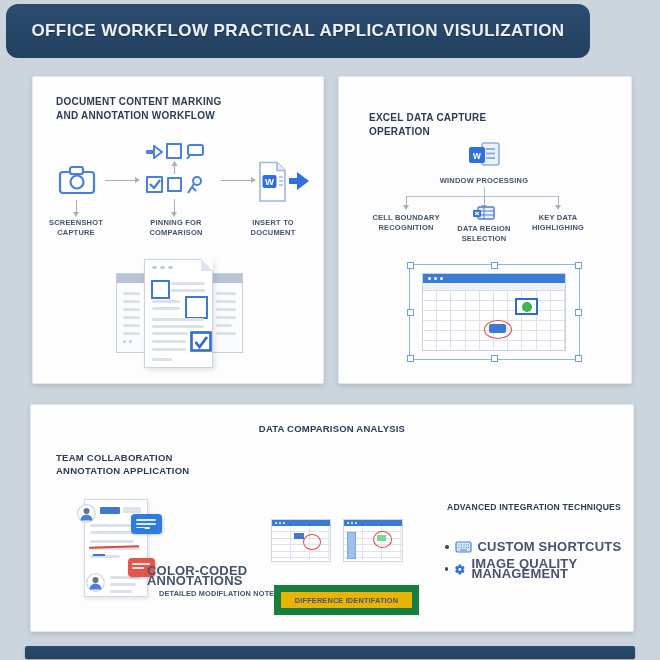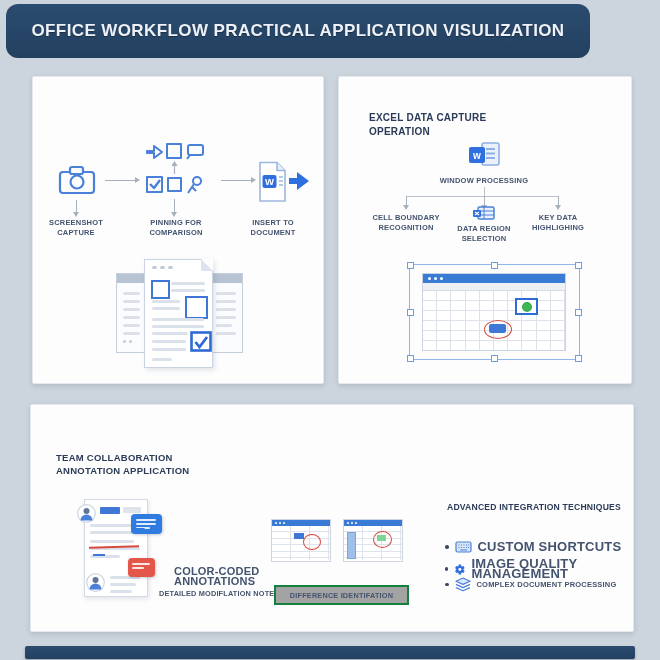--- a/index.html
+++ b/index.html
@@ -36,20 +36,24 @@
 </style>
 </head>
 <body>
 
 <div class="abs" style="left:6px;top:4px;width:584px;height:54px;background:linear-gradient(#2b4c70,#23405f);border-radius:12px;">
   <div style="width:100%;text-align:center;font:700 17px/54px 'Liberation Sans',sans-serif;
               color:#eef2f8;letter-spacing:.4px;text-shadow:0 1px 1px rgba(0,0,0,.35);">OFFICE WORKFLOW PRACTICAL APPLICATION VISULIZATION</div>
 </div>
 
 <div class="panel" style="left:32px;top:76px;width:290px;height:306px;">
+  <div class="ptitle" style="left:23px;top:18px;">
+    <span>DOCUMENT CONTENT MARKING</span><br>
+    <span>AND ANNOTATION WORKFLOW</span>
+  </div>
 
   <svg class="abs" style="left:25px;top:88px;" width="38" height="30" viewBox="0 0 38 30">
     <rect x="2" y="7" width="34" height="21" rx="3" fill="none" stroke="#4a80d8" stroke-width="2.2"></rect>
     <rect x="12" y="2" width="13" height="7" rx="2" fill="#fdfdfe" stroke="#4a80d8" stroke-width="2.2"></rect>
     <circle cx="19" cy="17" r="6.5" fill="none" stroke="#4a80d8" stroke-width="2.2"></circle>
   </svg>
   <div class="ad" style="left:43px;top:123px;height:12px;"></div>
   <div class="lbl" style="left:8px;top:141px;width:70px;">
     <span>SCREENSHOT</span><br>
     <span>CAPTURE</span>
@@ -199,20 +203,21 @@
       <div class="abs" style="left:92px;top:24px;width:19px;height:13px;border:2px solid #2f6bd4;background:#fff;">
         <div class="dot" style="left:5px;top:2px;width:8px;height:8px;background:#3cb554;border:1px dotted #2fa047;"></div>
       </div>
       <div class="abs" style="left:66px;top:50px;width:17px;height:9px;background:#3f77d6;border-radius:2px;"></div>
       <div class="abs" style="left:61px;top:46px;width:26px;height:17px;border:1.6px solid #d6493f;border-radius:50%;"></div>
     </div>
   </div>
 </div>
 
 <div class="panel" style="left:30px;top:404px;width:602px;height:226px;">
+  <div class="lbl" style="left:0;top:19px;width:100%;font-size:9.5px;color:#2b3b57;">DATA COMPARISON ANALYSIS</div>
 
   <div class="ptitle" style="left:25px;top:46px;font-size:9.5px;line-height:13px;">
     <span>TEAM COLLABORATION</span><br>
     <span>ANNOTATION APPLICATION</span>
   </div>
 
   <div class="abs" style="left:53px;top:94px;width:62px;height:96px;background:#fff;border:1px solid #d4dae4;box-shadow:1px 2px 4px rgba(60,80,110,.15);">
     <div class="abs" style="left:15px;top:7px;width:20px;height:7px;background:#3f77d6;border-radius:1px;"></div>
     <div class="abs" style="left:38px;top:7px;width:18px;height:6px;background:#dfe4ec;border-radius:1px;"></div>
     <div class="ln" style="left:5px;top:24px;width:46px;"></div>
@@ -241,21 +246,21 @@
     <div class="wln" style="left:5px;top:9px;width:20px;"></div>
     <div class="wln" style="left:5px;top:13px;width:14px;"></div>
     <div class="abs" style="left:4px;bottom:-5px;border:5px solid transparent;border-top:6px solid #2f7ce0;width:0;height:0;"></div>
   </div>
   <div class="abs" style="left:97px;top:153px;width:27px;height:19px;background:#e2574a;border-radius:4px;box-shadow:1px 1px 3px rgba(40,60,90,.25);">
     <div class="wln" style="left:4px;top:5px;width:18px;"></div>
     <div class="wln" style="left:4px;top:9px;width:12px;"></div>
     <div class="abs" style="left:4px;bottom:-5px;border:5px solid transparent;border-top:6px solid #e2574a;width:0;height:0;"></div>
   </div>
 
-  <div class="lbl lbl-l" style="left:143px;top:161px;width:130px;font-size:11px;">COLOR-CODED ANNOTATIONS</div>
+  <div class="lbl lbl-l" style="left:116px;top:161px;width:130px;font-size:13px;">COLOR-CODED ANNOTATIONS</div>
   <div class="lbl lbl-l" style="left:128px;top:184px;width:130px;font-size:7.3px;">DETAILED MODIFLATION NOTES</div>
 
   <div class="abs" style="left:240px;top:114px;width:58px;height:41px;background:#fff;border:1px solid #cfd6e0;">
     <div class="abs" style="left:0;top:0;width:100%;height:6px;background:#3a7bd5;">
       <div class="dot" style="left:3px;top:2px;width:2px;height:2px;background:#fff;"></div>
       <div class="dot" style="left:7px;top:2px;width:2px;height:2px;background:#fff;"></div>
       <div class="dot" style="left:11px;top:2px;width:2px;height:2px;background:#fff;"></div>
     </div>
     <div class="abs grid-sm" style="left:0;top:6px;width:100%;height:34px;"></div>
     <div class="abs" style="left:22px;top:13px;width:10px;height:5.5px;background:#3f77d6;"></div>
@@ -266,21 +271,21 @@
       <div class="dot" style="left:3px;top:2px;width:2px;height:2px;background:#fff;"></div>
       <div class="dot" style="left:7px;top:2px;width:2px;height:2px;background:#fff;"></div>
       <div class="dot" style="left:11px;top:2px;width:2px;height:2px;background:#fff;"></div>
     </div>
     <div class="abs grid-sm" style="left:0;top:6px;width:100%;height:34px;"></div>
     <div class="abs" style="left:3px;top:12px;width:7px;height:25px;background:#9fc0ea;border:1px solid #7aa6e0;"></div>
     <div class="abs" style="left:33px;top:15px;width:9px;height:5.5px;background:#7ed694;"></div>
     <div class="abs" style="left:29px;top:11px;width:17px;height:15px;border:1.6px solid #d6493f;border-radius:50%;"></div>
   </div>
 
-  <div class="abs" style="left:243px;top:180px;width:131px;height:16px;border:2px solid #15803d;background:#a3a3a3;">
+  <div class="abs" style="left:243px;top:180px;width:131px;height:16px;border:7px solid #15803d;background:#eab308;">
     <div class="lbl" style="left:0;top:4px;width:100%;font-size:7.3px;">DIFFERENCE IDENTIFATION</div>
   </div>
 
   <div class="lbl" style="left:400px;top:97px;width:206px;font-size:8.6px;color:#2b3b57;">ADVANCED INTEGRATION TECHNIQUES</div>
 
   <div class="abs" style="left:414px;top:136px;display:flex;align-items:center;">
     <div class="dot" style="position:static;width:3.5px;height:3.5px;background:#3c4a63;margin-right:6px;"></div>
     <svg width="17" height="12" viewBox="0 0 17 12" style="margin-right:6px;">
       <rect x="1" y="1" width="15" height="10" rx="1.5" fill="#d7e5f8" stroke="#4a80d8" stroke-width="1.2"></rect>
       <path d="M3.5 4h1M6 4h1M8.5 4h1M11 4h1M13 4h1M3.5 6.5h1M6 6.5h1M8.5 6.5h1M11 6.5h1M13 6.5h1M5 9h7" stroke="#4a80d8" stroke-width="1"></path>
@@ -290,24 +295,15 @@
 
   <div class="abs" style="left:414px;top:154px;display:flex;align-items:center;">
     <div class="dot" style="position:static;width:3.5px;height:3.5px;background:#3c4a63;margin-right:6px;"></div>
     <svg width="15" height="15" viewBox="0 0 24 24" style="margin-right:6px;">
       <path fill="#2f6fe0" d="M19.4 13c.04-.33.06-.66.06-1s-.02-.67-.06-1l2.1-1.65a.5.5 0 0 0 .12-.64l-2-3.46a.5.5 0 0 0-.6-.22l-2.49 1a7.3 7.3 0 0 0-1.73-1l-.38-2.65A.5.5 0 0 0 13.93 2h-4a.5.5 0 0 0-.5.42l-.37 2.65c-.63.26-1.2.6-1.74 1l-2.48-1a.5.5 0 0 0-.61.22l-2 3.46a.5.5 0 0 0 .12.64L4.45 11c-.04.33-.07.66-.07 1s.03.67.07 1l-2.1 1.65a.5.5 0 0 0-.12.64l2 3.46c.12.22.39.3.6.22l2.49-1c.54.4 1.11.74 1.74 1l.37 2.65c.04.24.25.42.5.42h4c.25 0 .46-.18.5-.42l.37-2.65c.63-.26 1.2-.6 1.73-1l2.49 1c.22.08.48 0 .6-.22l2-3.46a.5.5 0 0 0-.12-.64L19.4 13z"></path>
       <circle cx="11.95" cy="12" r="3" fill="#fff"></circle>
     </svg>
     <span class="lbl lbl-l" style="position:static;font-size:13px;">IMAGE QUALITY MANAGEMENT</span>
   </div>
 
-  <div class="abs" style="left:414px;top:172px;display:flex;align-items:center;">
-    <div class="dot" style="position:static;width:3.5px;height:3.5px;background:#3c4a63;margin-right:6px;"></div>
-    <svg width="16" height="15" viewBox="0 0 16 15" style="margin-right:6px;">
-      <path d="M8 1L15 4.2 8 7.4 1 4.2z" fill="#dce9fb" stroke="#4a80d8" stroke-width="1.2" stroke-linejoin="round"></path>
-      <path d="M1 7.4L8 10.6l7-3.2" fill="none" stroke="#4a80d8" stroke-width="1.2" stroke-linejoin="round"></path>
-      <path d="M1 10.6L8 13.8l7-3.2" fill="none" stroke="#4a80d8" stroke-width="1.2" stroke-linejoin="round"></path>
-    </svg>
-    <span class="lbl lbl-l" style="position:static;font-size:7.5px;">COMPLEX DOCUMENT PROCESSING</span>
-  </div>
 </div>
 
 <div class="abs" style="left:25px;top:646px;width:610px;height:13px;background:linear-gradient(#2b4c70,#23405f);border-radius:2px;box-shadow:0 2px 3px rgba(40,60,90,.3);"></div>
 
 </body></html>

